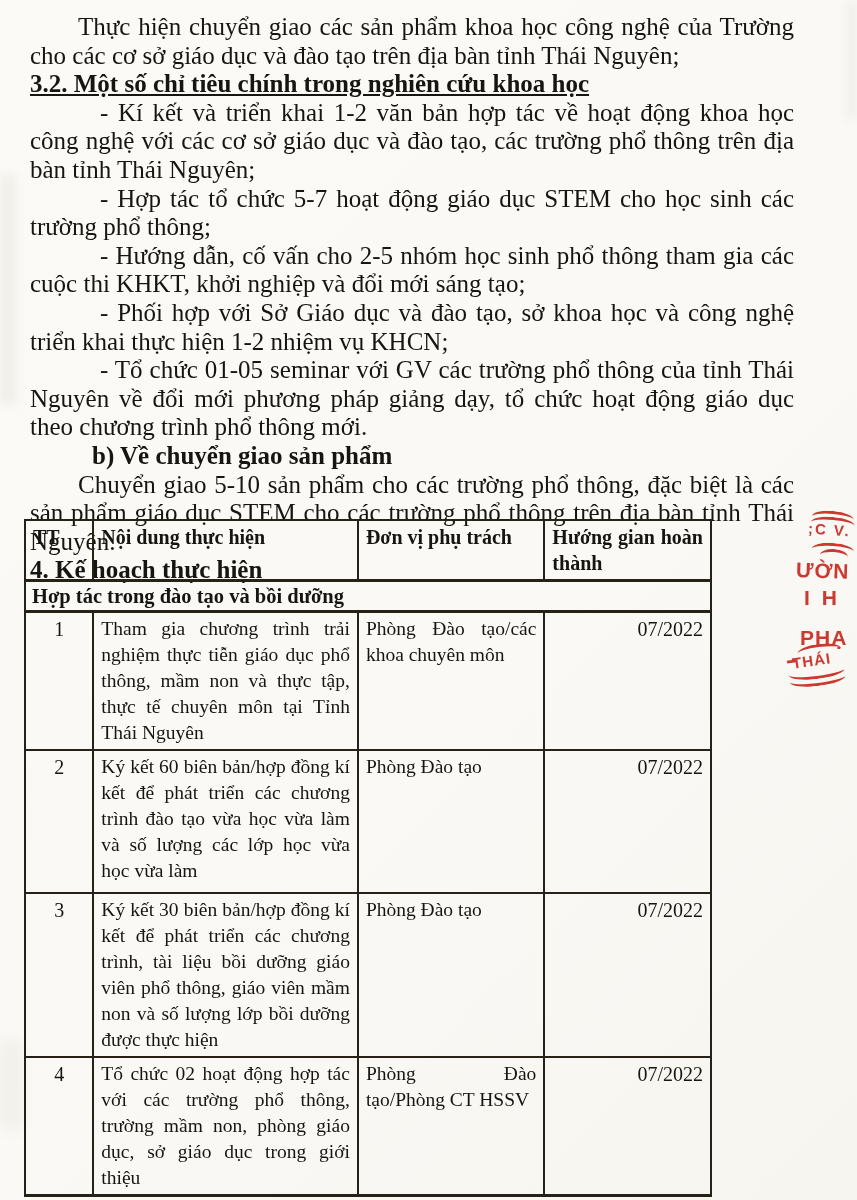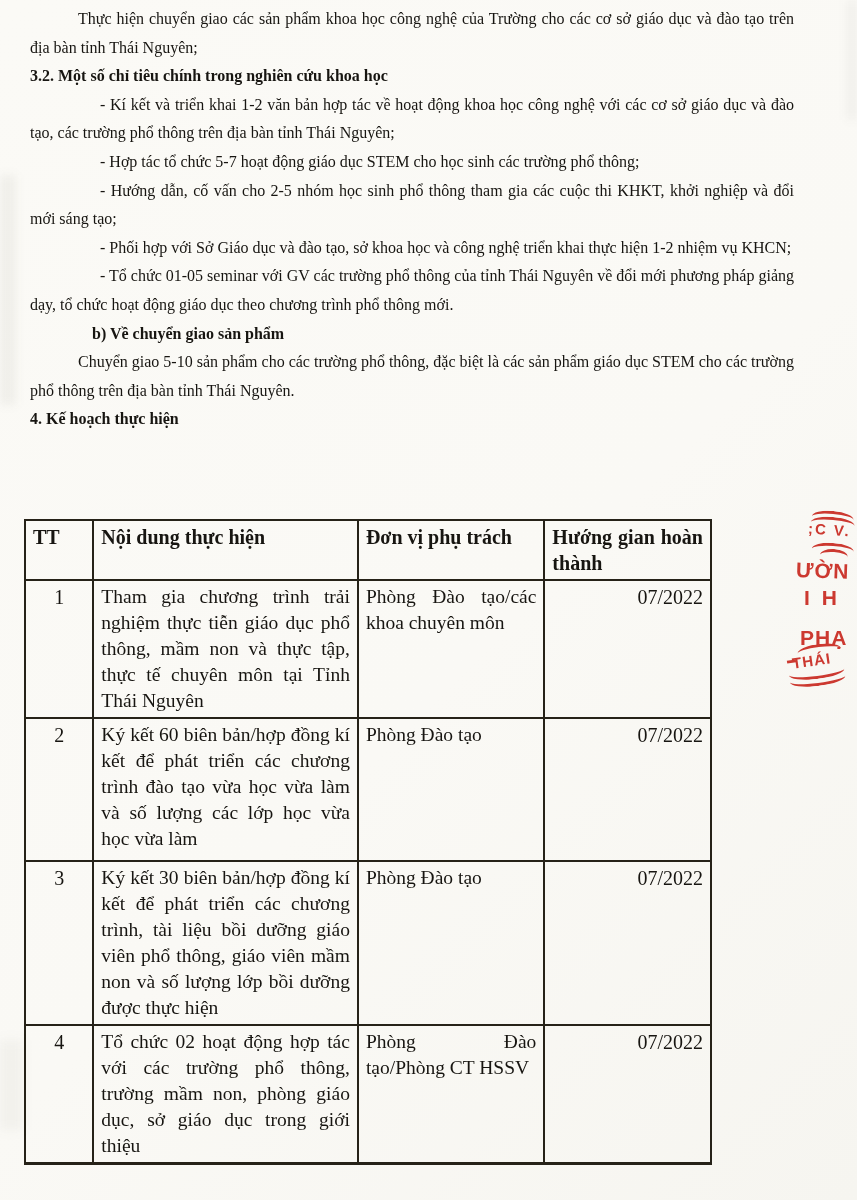--- a/index.html
+++ b/index.html
@@ -13,30 +13,30 @@
     width: 857px;
     height: 1200px;
     background: linear-gradient(135deg, #fbfaf6 0%, #faf9f5 55%, #f6f5f0 100%);
     overflow: hidden;
     color: #181611;
   }
   
   .body-text {
     position: absolute;
     left: 30px;
-    top: 5px;
+    top: 13px;
     width: 764px;
-    font-size: 16px;
+    font-size: 25px;
     line-height: 28.6px;
     text-align: justify;
     color: #171511;
   }
   .para { text-indent: 48px; }
   .para.bullet { text-indent: 70px; }
-  .heading { font-weight: bold; text-align: left; }
+  .heading { font-weight: bold; text-align: left; text-decoration: underline; }
   .subheading { font-weight: bold; text-indent: 62px; text-align: left; }
   
   table.plan {
     position: absolute;
     left: 24px;
     top: 519px;
     width: 688px;
     border-collapse: collapse;
     font-size: 19.5px;
     line-height: 26px;
@@ -162,20 +162,23 @@
     </colgroup>
     <thead>
       <tr>
         <th>TT</th>
         <th>Nội dung thực hiện</th>
         <th>Đơn vị phụ trách</th>
         <th class="th-time">Hướng gian hoàn thành</th>
       </tr>
     </thead>
     <tbody>
+      <tr class="section-row">
+        <td colspan="4">Hợp tác trong đào tạo và bồi dưỡng</td>
+      </tr>
       <tr class="row-1">
         <td class="cell-tt">1</td>
         <td class="cell-content">Tham gia chương trình trải nghiệm thực tiễn giáo dục phổ thông, mầm non và thực tập, thực tế chuyên môn tại Tỉnh Thái Nguyên</td>
         <td class="cell-unit">Phòng Đào tạo/các khoa chuyên môn</td>
         <td class="cell-time">07/2022</td>
       </tr>
       <tr class="row-2">
         <td class="cell-tt">2</td>
         <td class="cell-content">Ký kết 60 biên bản/hợp đồng kí kết để phát triển các chương trình đào tạo vừa học vừa làm và số lượng các lớp học vừa học vừa làm</td>
         <td class="cell-unit">Phòng Đào tạo</td>

